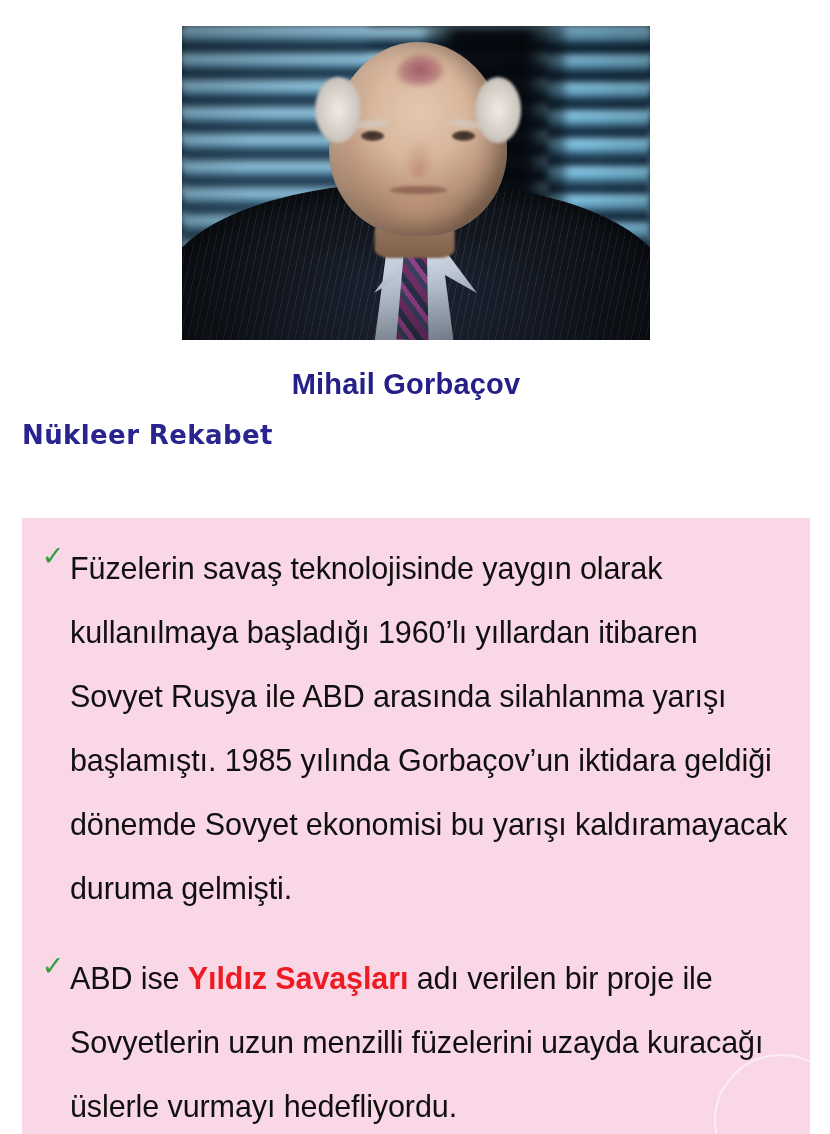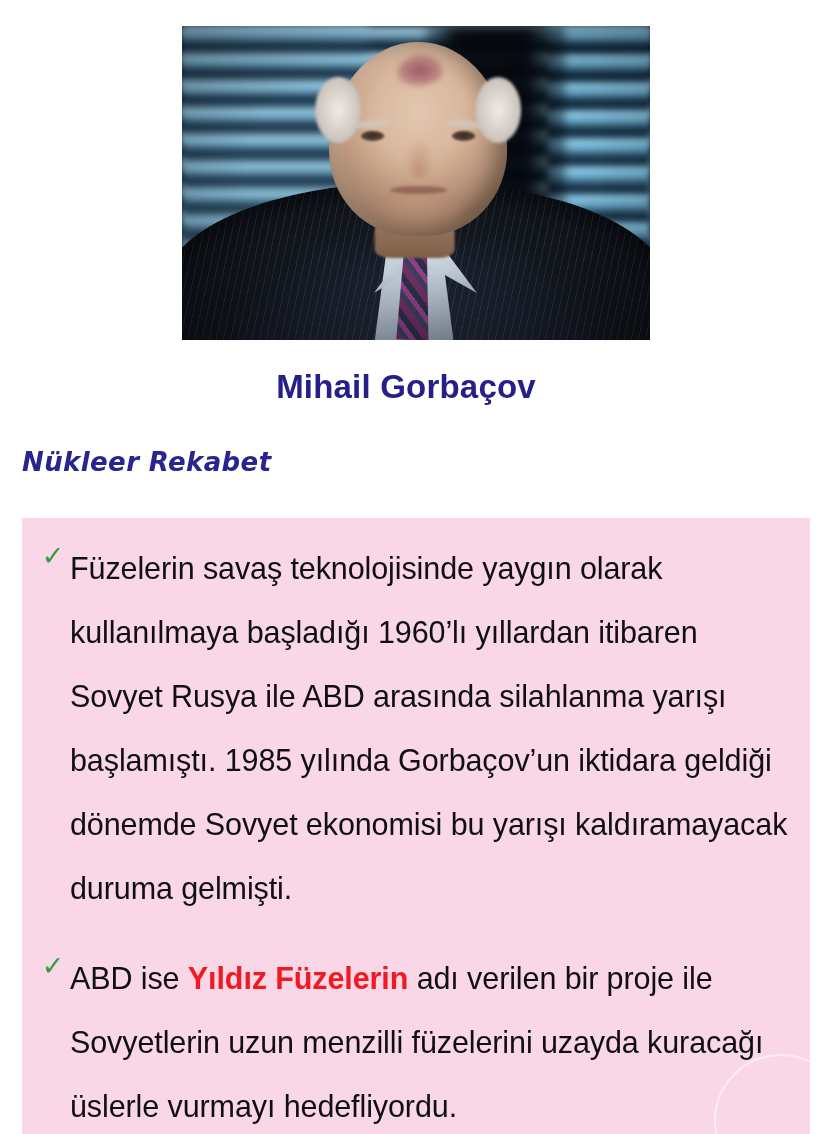--- a/index.html
+++ b/index.html
@@ -252,36 +252,35 @@
   }
 
   
   .caption {
     position: absolute;
     left: 0;
     top: 368px;
     width: 812px;
     text-align: center;
     color: #252089;
-    font-size: 33px;
+    font-size: 29px;
     font-weight: bold;
     letter-spacing: 0.2px;
     font-family: "Liberation Sans", sans-serif;
   }
 
   
   .section-heading {
     position: absolute;
     left: 22px;
-    top: 447px;
+    top: 420px;
     color: #2a2490;
     font-size: 26px;
     font-weight: 600;
     font-family: "DejaVu Sans", sans-serif;
-    font-style: italic;
     letter-spacing: 0.4px;
   }
 
   
   .pink-box {
     position: absolute;
     left: 22px;
     top: 518px;
     width: 788px;
     height: 616px;
@@ -380,18 +379,18 @@
     <li class="bullet">
       <span class="check-icon">✓</span>
       <span class="bullet-text">
         <span>Füzelerin savaş teknolojisinde yaygın olarak kullanılmaya başladığı 1960’lı yıllardan itibaren Sovyet Rusya ile ABD arasında silahlanma yarışı başlamıştı. 1985 yılında Gorbaçov’un iktidara geldiği dönemde Sovyet ekonomisi bu yarışı kaldıramayacak duruma gelmişti.</span>
       </span>
     </li>
 
     <li class="bullet">
       <span class="check-icon">✓</span>
       <span class="bullet-text">
-        <span>ABD ise </span><span class="hl-red">Yıldız Füzelerin</span><span> adı verilen bir proje ile Sovyetlerin uzun menzilli füzelerini uzayda kuracağı üslerle vurmayı hedefliyordu.</span>
+        <span>ABD ise </span><span class="hl-red">Yıldız Savaşları</span><span> adı verilen bir proje ile Sovyetlerin uzun menzilli füzelerini uzayda kuracağı üslerle vurmayı hedefliyordu.</span>
       </span>
     </li>
 
   </ul>
 </div>
 
 </body></html>

